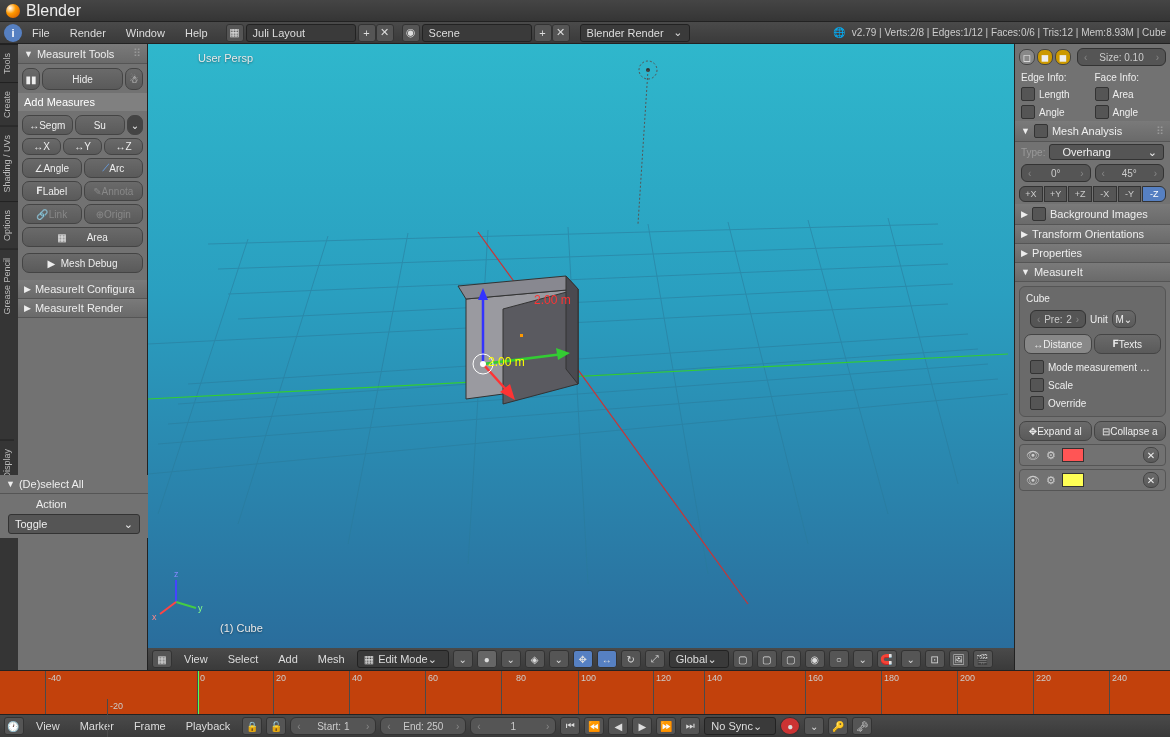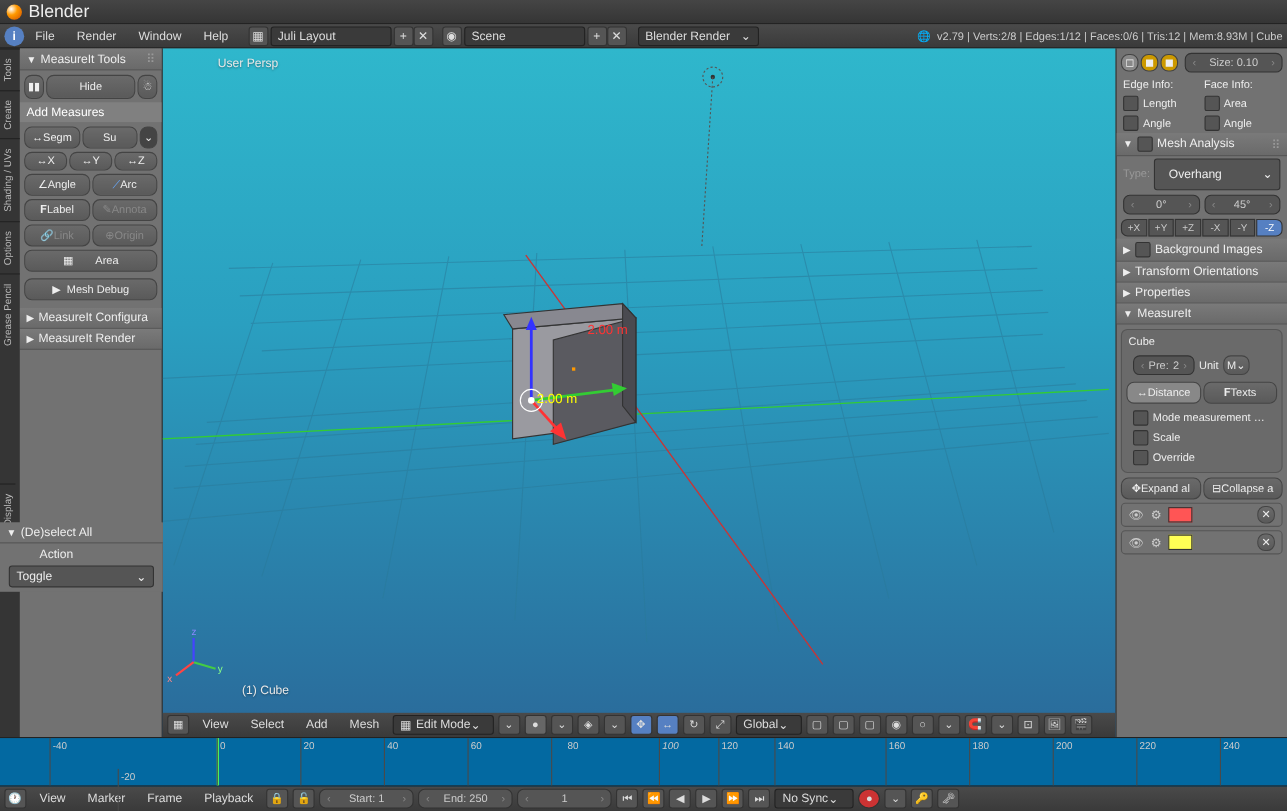--- a/index.html
+++ b/index.html
@@ -57,21 +57,21 @@
 .pill { flex: 1; height: 16px; background: #555; border: 1px solid #333; color: #ccc; font-size: 9px; display: flex; align-items: center; justify-content: center; cursor: pointer; }
 .pill:first-child { border-radius: 6px 0 0 6px; }
 .pill:last-child { border-radius: 0 6px 6px 0; }
 .pill.active { background: #5680c2; color: #fff; }
 .num-field { background: #555; border: 1px solid #333; border-radius: 6px; height: 18px; display: flex; align-items: center; padding: 0 6px; color: #ccc; font-size: 10px; justify-content: space-between; }
 .num-field .arrow-l, .num-field .arrow-r { color: #888; cursor: pointer; }
 .color-swatch { width: 22px; height: 14px; border: 1px solid #333; }
 .eye { width: 14px; height: 14px; display: inline-flex; align-items: center; justify-content: center; }
 
 .timeline { height: 67px; background: #393939; border-top: 1px solid #222; }
-.tl-ruler { height: 44px; background: #0369a1; position: relative; border-bottom: 1px solid #222; }
+.tl-ruler { height: 44px; background: #c2410c; position: relative; border-bottom: 1px solid #222; }
 .tl-tick { position: absolute; top: 0; height: 100%; border-left: 1px solid #4a4a4a; color: #ccc; font-size: 9px; padding-top: 2px; padding-left: 2px; }
 .tl-cursor { position: absolute; top: 0; height: 100%; width: 2px; background: #5f5; }
 .tl-footer { height: 22px; background: linear-gradient(#4a4a4a,#3a3a3a); display: flex; align-items: center; padding: 0 4px; gap: 4px; }
 
 svg { overflow: visible; }
 </style>
 </head>
 <body>
 
 <div class="titlebar">
@@ -309,21 +309,21 @@
       </div>
 
     <div class="panel-hdr">
         <span class="tri">▼</span>
         <span class="chk" style="margin-right:4px;"></span>
         <span>Mesh Analysis</span>
         <span class="grip">⠿</span>
       </div>
     <div class="props-row">
         <span class="props-lbl" style="color:#999;">Type:</span>
-        <span class="tp-dd" style="flex:1;height:29px;padding-left:12px;">
+        <span class="tp-dd" style="flex:1;height:16px;padding-left:12px;">
           <span>Overhang</span>
           <span>⌄</span>
         </span>
       </div>
     <div class="props-row" style="gap:4px;">
       <div class="num-field" style="flex:1;">
           <span class="arrow-l">‹</span>
           <span>0°</span>
           <span class="arrow-r">›</span>
         </div>
@@ -429,21 +429,21 @@
 <div class="timeline">
   <div class="tl-ruler">
     <div class="tl-cursor" style="left:197px;"></div>
   <div class="tl-tick" style="left: 45px;">-40</div>
       <div class="tl-tick" style="left: 107px; margin-top: 28px;">-20</div>
       <div class="tl-tick" style="left: 197px;">0</div>
       <div class="tl-tick" style="left: 273px;">20</div>
       <div class="tl-tick" style="left: 349px;">40</div>
       <div class="tl-tick" style="left: 425px;">60</div>
       <div class="tl-tick" style="left: 501px; padding-left: 14px;">80</div>
-      <div class="tl-tick" style="left: 599px; font-style: italic;">100</div>
+      <div class="tl-tick" style="left: 578px;">100</div>
       <div class="tl-tick" style="left: 653px;">120</div>
       <div class="tl-tick" style="left: 690px; margin-left: 14px;">140</div>
       <div class="tl-tick" style="left: 805px;">160</div>
       <div class="tl-tick" style="left: 881px;">180</div>
       <div class="tl-tick" style="left: 957px;">200</div>
       <div class="tl-tick" style="left: 1033px;">220</div>
       <div class="tl-tick" style="left: 1109px;">240</div>
     </div>
   <div class="tl-footer">
     <span class="hdr-btn">🕐</span>

